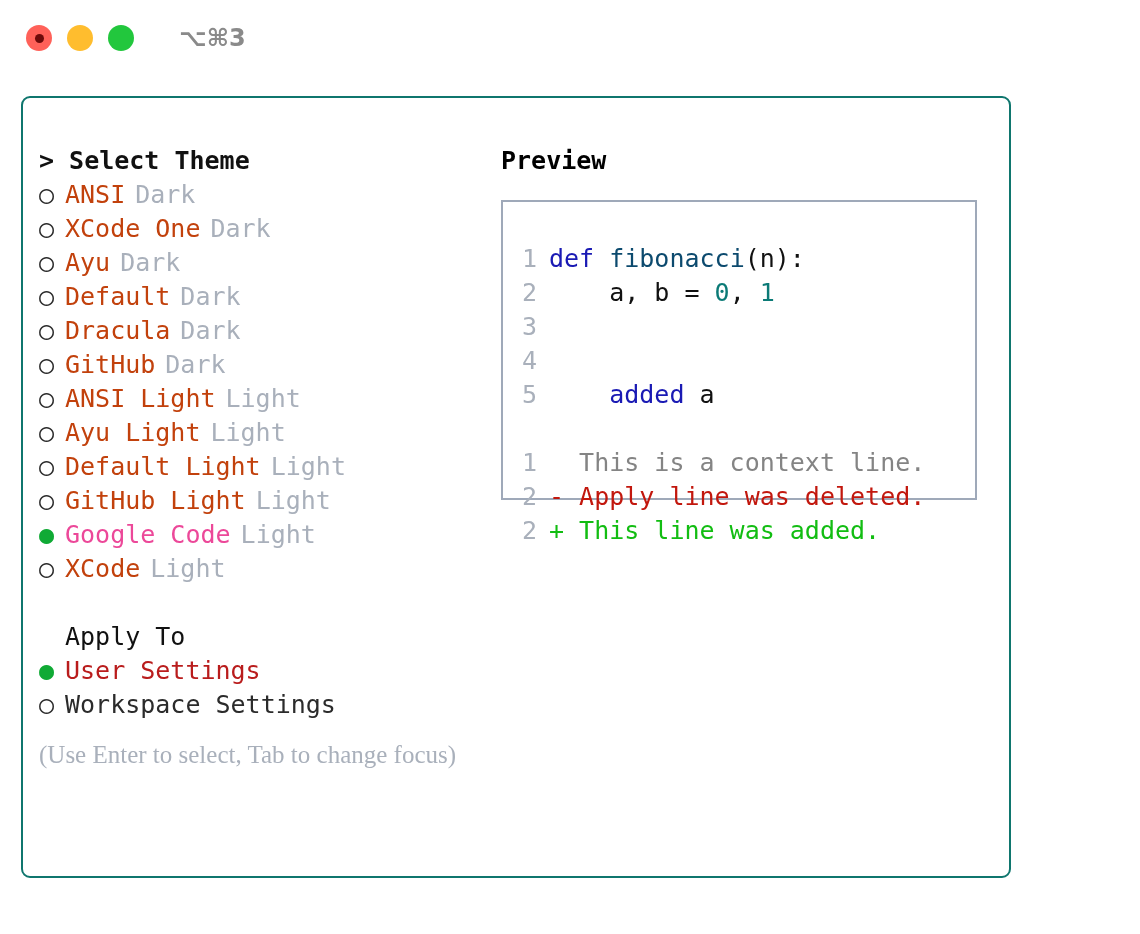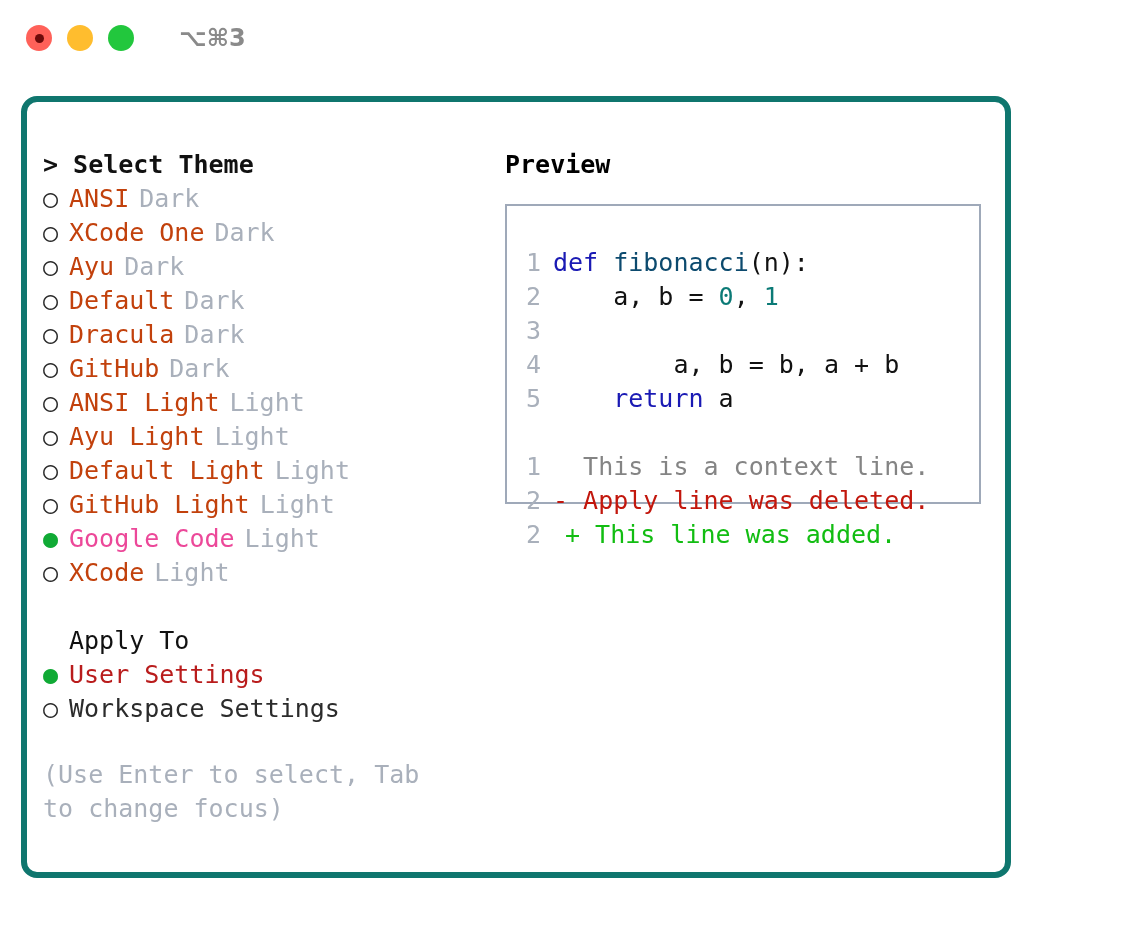--- a/index.html
+++ b/index.html
@@ -67,22 +67,22 @@
     font-family: "DejaVu Sans", "Liberation Sans", sans-serif;
   }
 
   
   .panel {
     position: absolute;
     left: 21px;
     top: 96px;
     width: 990px;
     height: 782px;
-    border: 6px solid #0f766e;
-    border-radius: 16px;
+    border: 2px solid #0f766e;
+    border-radius: 9px;
     background: #ffffff;
     box-sizing: border-box;
   }
 
   .panel-inner {
     position: absolute;
     left: 0; top: 0;
     width: 100%;
     height: 100%;
   }
@@ -143,25 +143,26 @@
     align-items: baseline;
     line-height: 34px;
     height: 34px;
     font-size: 25px;
     white-space: pre;
   }
   .apply-label { color: #2b2b2b; }
   .apply-label.selected { color: #b91c1c; }
 
   .hint {
-    margin-top: 32px;
+    margin-top: 16px;
     font-size: 25px;
     line-height: 34px;
     color: #a9b0bb;
     width: 420px;
+    font-family: Liberation Serif, serif;
   }
 
   
   .right-col {
     position: absolute;
     left: 478px;
     top: 46px;
     width: 490px;
   }
   .preview-title {
@@ -199,21 +200,21 @@
 
   .tok-kw   { color: #1a1ab4; }
   .tok-fn   { color: #0c4a6e; }
   .tok-num  { color: #0b7a76; }
   .tok-pl   { color: #111111; }
 
   .blank-line { height: 34px; }
 
   .diff-ctx { color: #848484; }
   .diff-del { color: #c2170d; }
-  .diff-add { color: #12bd12; margin-left: 12px; }
+  .diff-add { color: #12bd12; }
 </style>
 </head>
 <body>
 
 <div class="window">
 
   <div class="titlebar">
     <div class="traffic-lights">
       <div class="tl tl-close">
         <div class="tl-close-dot"></div>
@@ -259,22 +260,22 @@
       </div>
 
       <div class="right-col">
         <div class="preview-title">Preview</div>
 
         <div class="preview-box">
           <div id="code-block">
               <div class="code-line"><span class="ln">1</span><span class="code-text"><span class="tok-kw">def </span><span class="tok-fn">fibonacci</span><span class="tok-pl">(n):</span></span></div>
               <div class="code-line"><span class="ln">2</span><span class="code-text"><span class="tok-pl">    a, b = </span><span class="tok-num">0</span><span class="tok-pl">, </span><span class="tok-num">1</span></span></div>
               <div class="code-line"><span class="ln">3</span></div>
-              <div class="code-line"><span class="ln">4</span><span class="code-text"><span class="tok-pl">        a, b = b, a + b</span></span></div>
-              <div class="code-line"><span class="ln">5</span><span class="code-text"><span class="tok-pl">    </span><span class="tok-kw">return</span><span class="tok-pl"> a</span></span></div>
+              <div class="code-line"><span class="ln">4</span></div>
+              <div class="code-line"><span class="ln">5</span><span class="code-text"><span class="tok-pl">    </span><span class="tok-kw">added</span><span class="tok-pl"> a</span></span></div>
             </div>
           <div class="blank-line"></div>
           <div id="diff-block">
               <div class="code-line"><span class="ln">1</span><span class="code-text diff-ctx">  This is a context line.</span></div>
               <div class="code-line"><span class="ln">2</span><span class="code-text diff-del">- Apply line was deleted.</span></div>
               <div class="code-line"><span class="ln">2</span><span class="code-text diff-add">+ This line was added.</span></div>
             </div>
         </div>
       </div>
 

